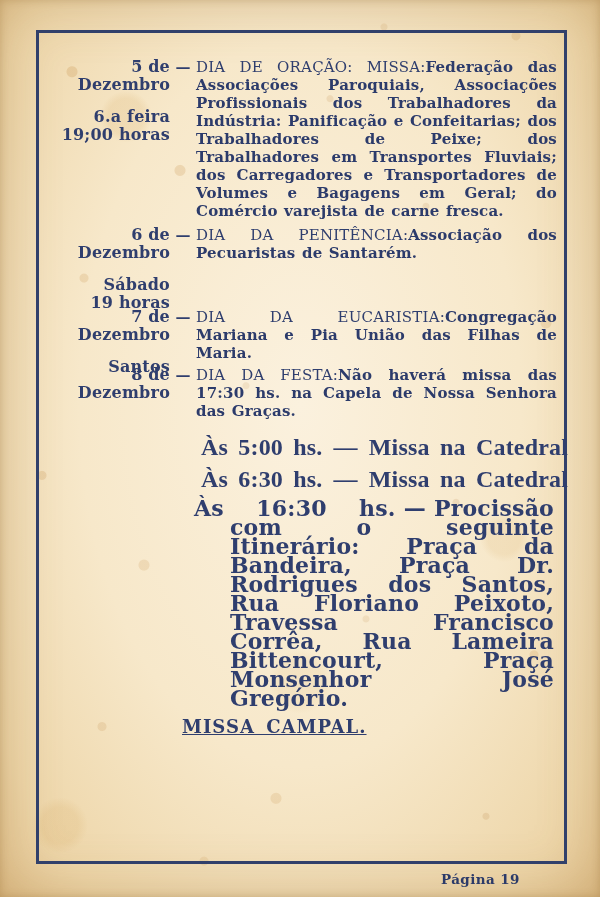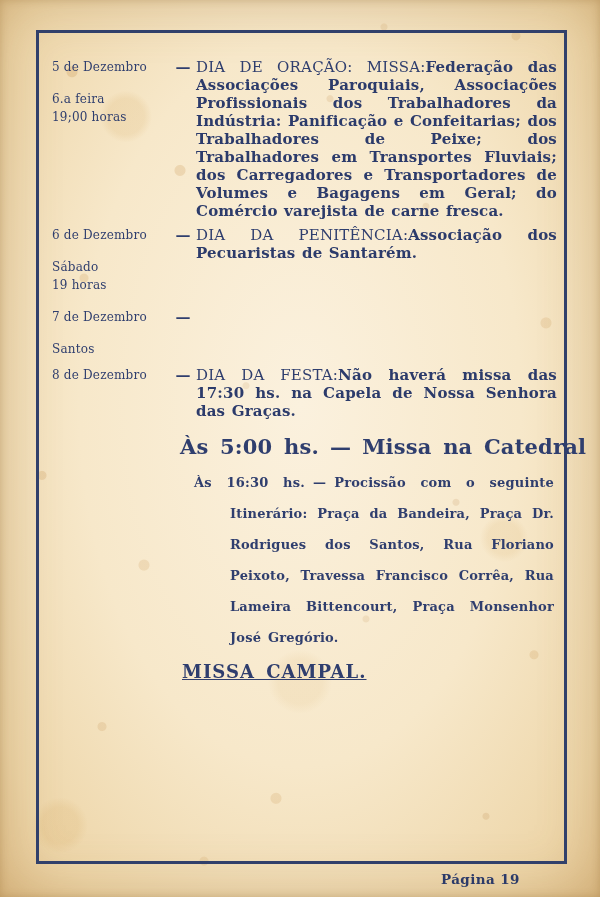--- a/index.html
+++ b/index.html
@@ -47,24 +47,24 @@
   }
   .entry {
     position: absolute;
     left: 52px;
     width: 505px;
     display: grid;
     grid-template-columns: 118px 26px 361px;
     align-items: start;
   }
   .entry-date-col {
-    text-align: left;
-    font-size: 12px;
+    text-align: right;
+    font-size: 16px;
     line-height: 18px;
-    font-weight: 400;
+    font-weight: 700;
     letter-spacing: .2px;
   }
   .entry-day { margin-top: 14px; }
   .entry-dash {
     text-align: center;
     font-size: 15px;
     line-height: 18px;
     font-weight: 700;
   }
   .entry-text {
@@ -77,36 +77,37 @@
     hyphens: auto;
   }
   .entry-header { font-weight: 400; }
   .entry-body   { font-weight: 700; color: #2c3b6b; }
   .schedule {
     position: absolute;
     left: 158px; top: 431px;
     width: 402px;
   }
   .mass-line {
-    margin-left: 22px;
-    font-size: 21px;
+    margin-left: 43px;
+    font-size: 24px;
     line-height: 32px;
     font-weight: 700;
     word-spacing: 4px;
     letter-spacing: .2px;
     white-space: nowrap;
+    font-family: Liberation Serif, serif;
   }
   .sep { margin: 0 11px; font-weight: 700; }
   .procession {
     margin: 4px 0 0 0;
     width: 324px;
     padding-left: 72px;
     text-indent: -36px;
-    font-size: 13px;
-    line-height: 31px;
+    font-size: 22px;
+    line-height: 19px;
     font-weight: 700;
     text-align: justify;
     word-spacing: 2px;
     letter-spacing: .2px;
     hyphens: auto;
   }
   .procession .sep { margin: 0 8px; }
   .closing {
     margin: 8px 0 0 24px;
     font-size: 18px;
@@ -151,33 +152,35 @@
     <p class="entry-text"><span class="entry-header">DIA DA PENITÊNCIA:</span><span class="entry-body">Associação dos Pecuaristas de Santarém.</span></p>
   </div>
 
   <div class="entry" style="top:308px">
     <div class="entry-date-col">
       <div>7 de Dezembro</div>
       <div class="entry-day">Santos</div>
       <div></div>
     </div>
     <div class="entry-dash">—</div>
+    <p class="entry-text"><span class="entry-header">DIA DA EUCARISTIA:</span><span class="entry-body">Congregação Mariana e Pia União das Filhas de Maria.</span></p>
   </div>
 
   <div class="entry" style="top:366px">
     <div class="entry-date-col">
       <div>8 de Dezembro</div>
       <div class="entry-day"></div>
       <div></div>
     </div>
     <div class="entry-dash">—</div>
     <p class="entry-text"><span class="entry-header">DIA DA FESTA:</span><span class="entry-body">Não haverá missa das 17:30 hs. na Capela de Nossa Senhora das Graças.</span></p>
   </div>
 
   <div class="schedule">
     <div class="mass-line"><span>Às 5:00 hs.</span><span class="sep">—</span><span>Missa na Catedral</span></div>
+    <div class="mass-line"><span>Às 6:30 hs.</span><span class="sep">—</span><span>Missa na Catedral</span></div>
     <p class="procession"><span>Às 16:30 hs.</span><span class="sep">—</span><span>Procissão com o seguinte Itinerário: Praça da Bandeira, Praça Dr. Rodrigues dos Santos, Rua Floriano Peixoto, Travessa Francisco Corrêa, Rua Lameira Bittencourt, Praça Monsenhor José Gregório.</span></p>
     <div class="closing">MISSA CAMPAL.</div>
   </div>
 
   <div class="page-number">Página 19</div>
 
 </div>
 
 </body></html>

